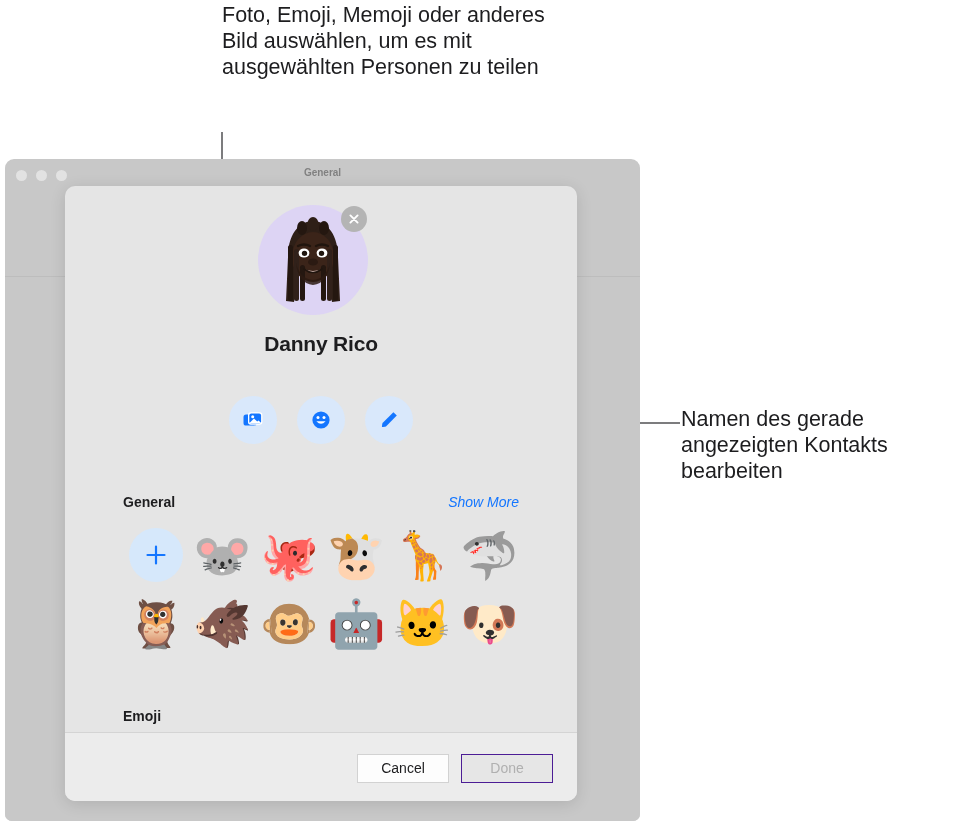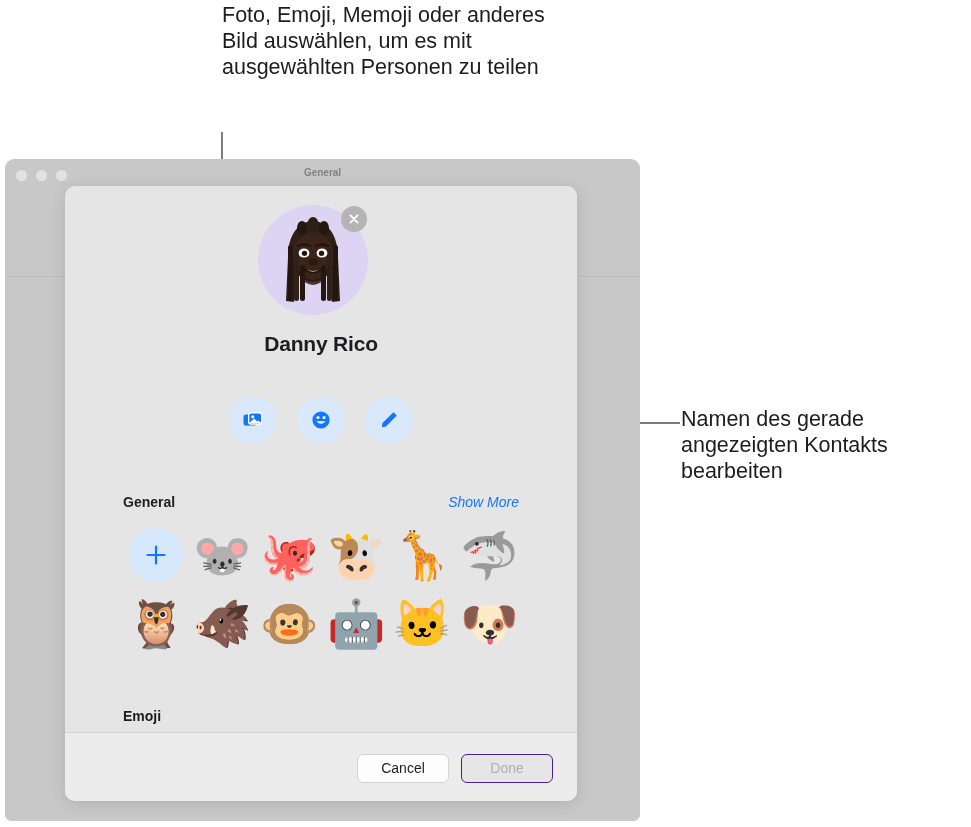--- a/index.html
+++ b/index.html
@@ -263,21 +263,21 @@
     width: 512px;
     height: 68px;
     background: #ececec;
     border-top: 1px solid #d4d4d4;
   }
   .footer-btn {
     position: absolute;
     top: 21px;
     width: 90px;
     height: 27px;
-    border-radius: 6px;
+    border-radius: 0;
     font-size: 14px;
     line-height: 27px;
     text-align: center;
   }
   #cancel-button {
     left: 292px;
     background: #fdfdfd;
     border: 1px solid #d2d2d2;
     color: #1d1d1f;
   }

